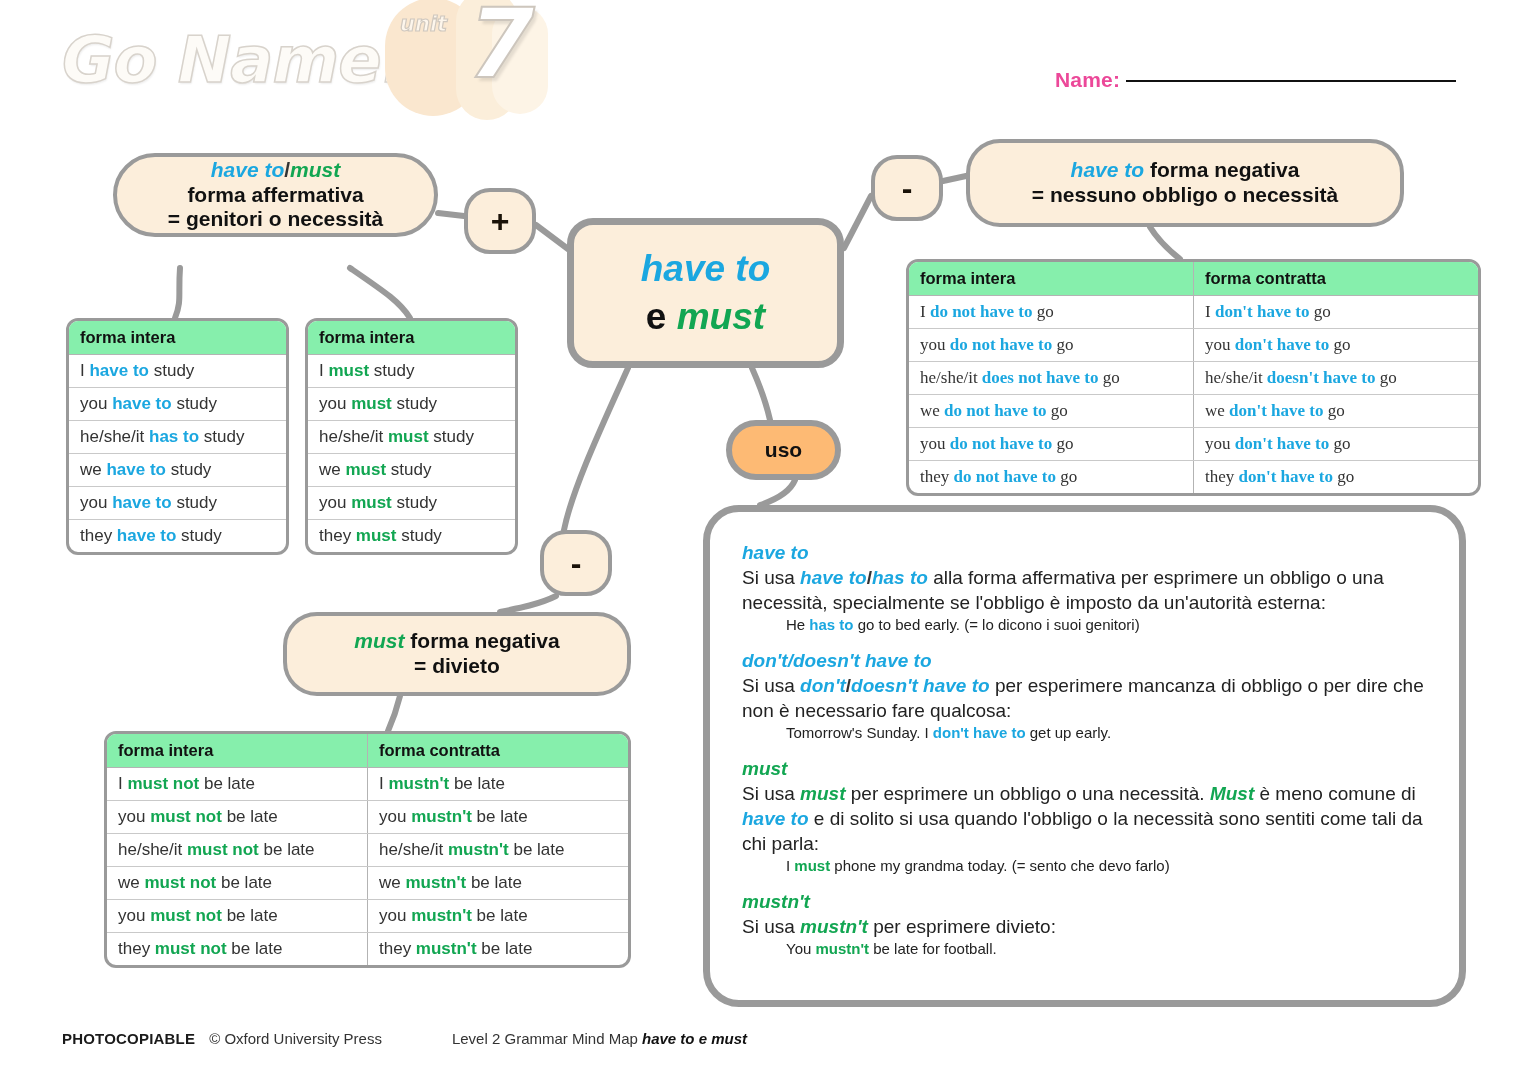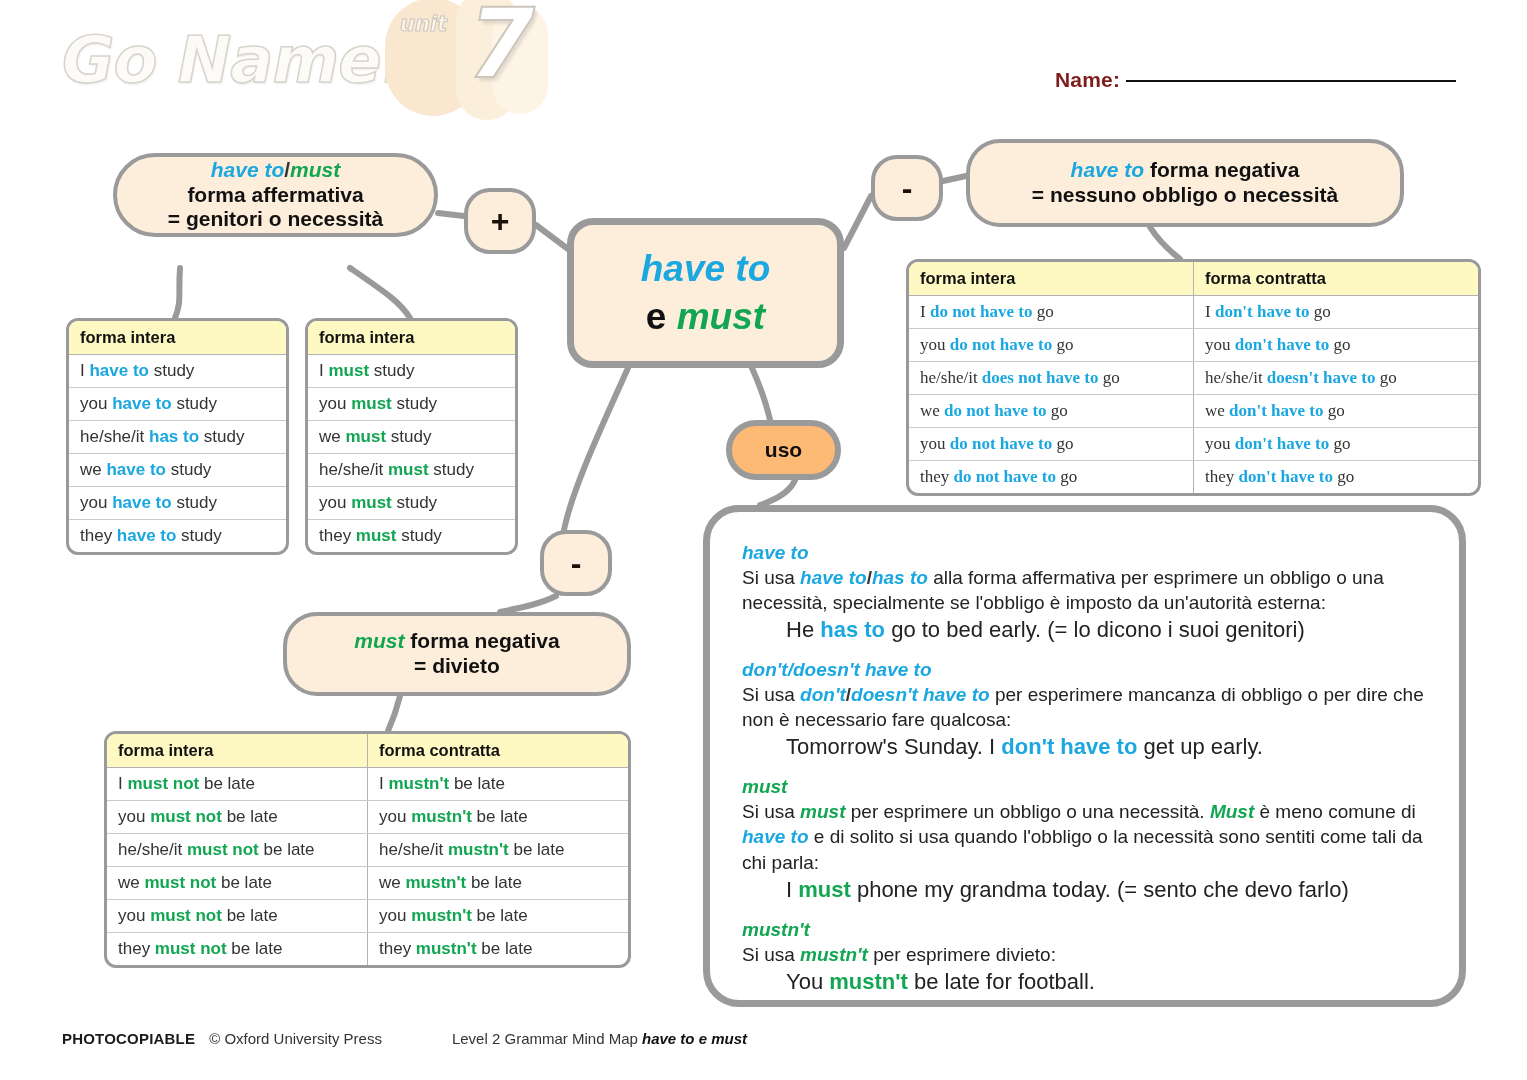--- a/index.html
+++ b/index.html
@@ -56,21 +56,21 @@
     font-family: "DejaVu Sans", sans-serif;
   }
   .unit-num {
     position: absolute; left: 88px; top: -2px;
     font-size: 96px; font-weight: 700; font-style: italic;
     color: #ffffff; -webkit-text-stroke: 2px #cdc6bd;
     text-shadow: 3px 4px 3px rgba(0,0,0,0.10);
     font-family: "DejaVu Sans", sans-serif;
   }
   #name-field { left: 1055px; top: 68px; }
-  .name-label { font-size: 21px; font-weight: 700; color: #7f1d1d; letter-spacing: 0.2px; }
+  .name-label { font-size: 21px; font-weight: 700; color: #ec4899; letter-spacing: 0.2px; }
   .name-rule {
     display: inline-block; width: 330px; height: 0;
     border-bottom: 2.5px solid #111; vertical-align: 5px; margin-left: 6px;
   }
 
   
   .node {
     background: #fceedb; border: 4px solid #9a9a9a;
     border-radius: 44px; text-align: center;
     display: flex; align-items: center; justify-content: center;
@@ -109,21 +109,21 @@
     font-size: 21px; font-weight: 700; color: #111;
   }
 
   
   .tbl {
     border: 3px solid #9a9a9a; border-radius: 12px;
     overflow: hidden; background: #fff;
   }
   .tbl table { border-collapse: collapse; width: 100%; }
   .tbl th {
-    background: #fef9c3; font-size: 16.5px; font-weight: 700;
+    background: #86efac; font-size: 16.5px; font-weight: 700;
     text-align: left; padding: 7px 11px; color: #111;
     border-bottom: 1.5px solid #b3b3b3;
   }
   .tbl td {
     font-size: 17px; padding: 6px 11px; color: #333;
     border-bottom: 1.5px solid #c9c9c9;
     white-space: nowrap;
   }
   .tbl tr:last-child td { border-bottom: none; }
   .tbl th + th, .tbl td + td { border-left: 1.5px solid #b3b3b3; }
@@ -138,21 +138,21 @@
   
   #uso-panel {
     left: 703px; top: 505px; width: 763px; height: 502px;
     border: 7px solid #9a9a9a; border-radius: 36px;
     background: #fff; padding: 30px 34px 10px 32px;
   }
   .uso-sec { margin-bottom: 15px; }
   .uso-sec:last-child { margin-bottom: 0; }
   .uso-head { font-size: 19px; font-weight: 700; font-style: italic; margin-bottom: 1px; }
   .uso-body { font-size: 19px; color: #222; line-height: 1.32; }
-  .uso-ex { font-size: 22px; color: #222; padding-left: 44px; line-height: 1.32; }
+  .uso-ex { font-size: 15px; color: #222; padding-left: 44px; line-height: 1.32; }
 
   
   #footer { left: 62px; top: 1030px; width: 1400px; font-size: 15px; color: #1a1a1a; }
   #footer .photocopiable { font-weight: 700; letter-spacing: 0.2px; }
   #footer .copyright { margin-left: 14px; color: #333; margin-top: 48px; }
   #footer .levelinfo { margin-left: 70px; color: #333; }
   #footer .levelinfo b { font-style: italic; color: #111; }
 </style>
 </head>
 <body>
@@ -276,24 +276,24 @@
         </tr>
       </thead>
     <tbody id="tb-must">
         <tr>
           <td>I <span class="gr-u">must</span> study</td>
         </tr>
         <tr>
           <td>you <span class="gr-u">must</span> study</td>
         </tr>
         <tr>
+          <td>he/she/it <span class="gr-u">must</span> study</td>
+        </tr>
+        <tr>
           <td>we <span class="gr-u">must</span> study</td>
-        </tr>
-        <tr>
-          <td>he/she/it <span class="gr-u">must</span> study</td>
         </tr>
         <tr>
           <td>you <span class="gr-u">must</span> study</td>
         </tr>
         <tr>
           <td>they <span class="gr-u">must</span> study</td>
         </tr>
       </tbody>
   </table>
 </div>

